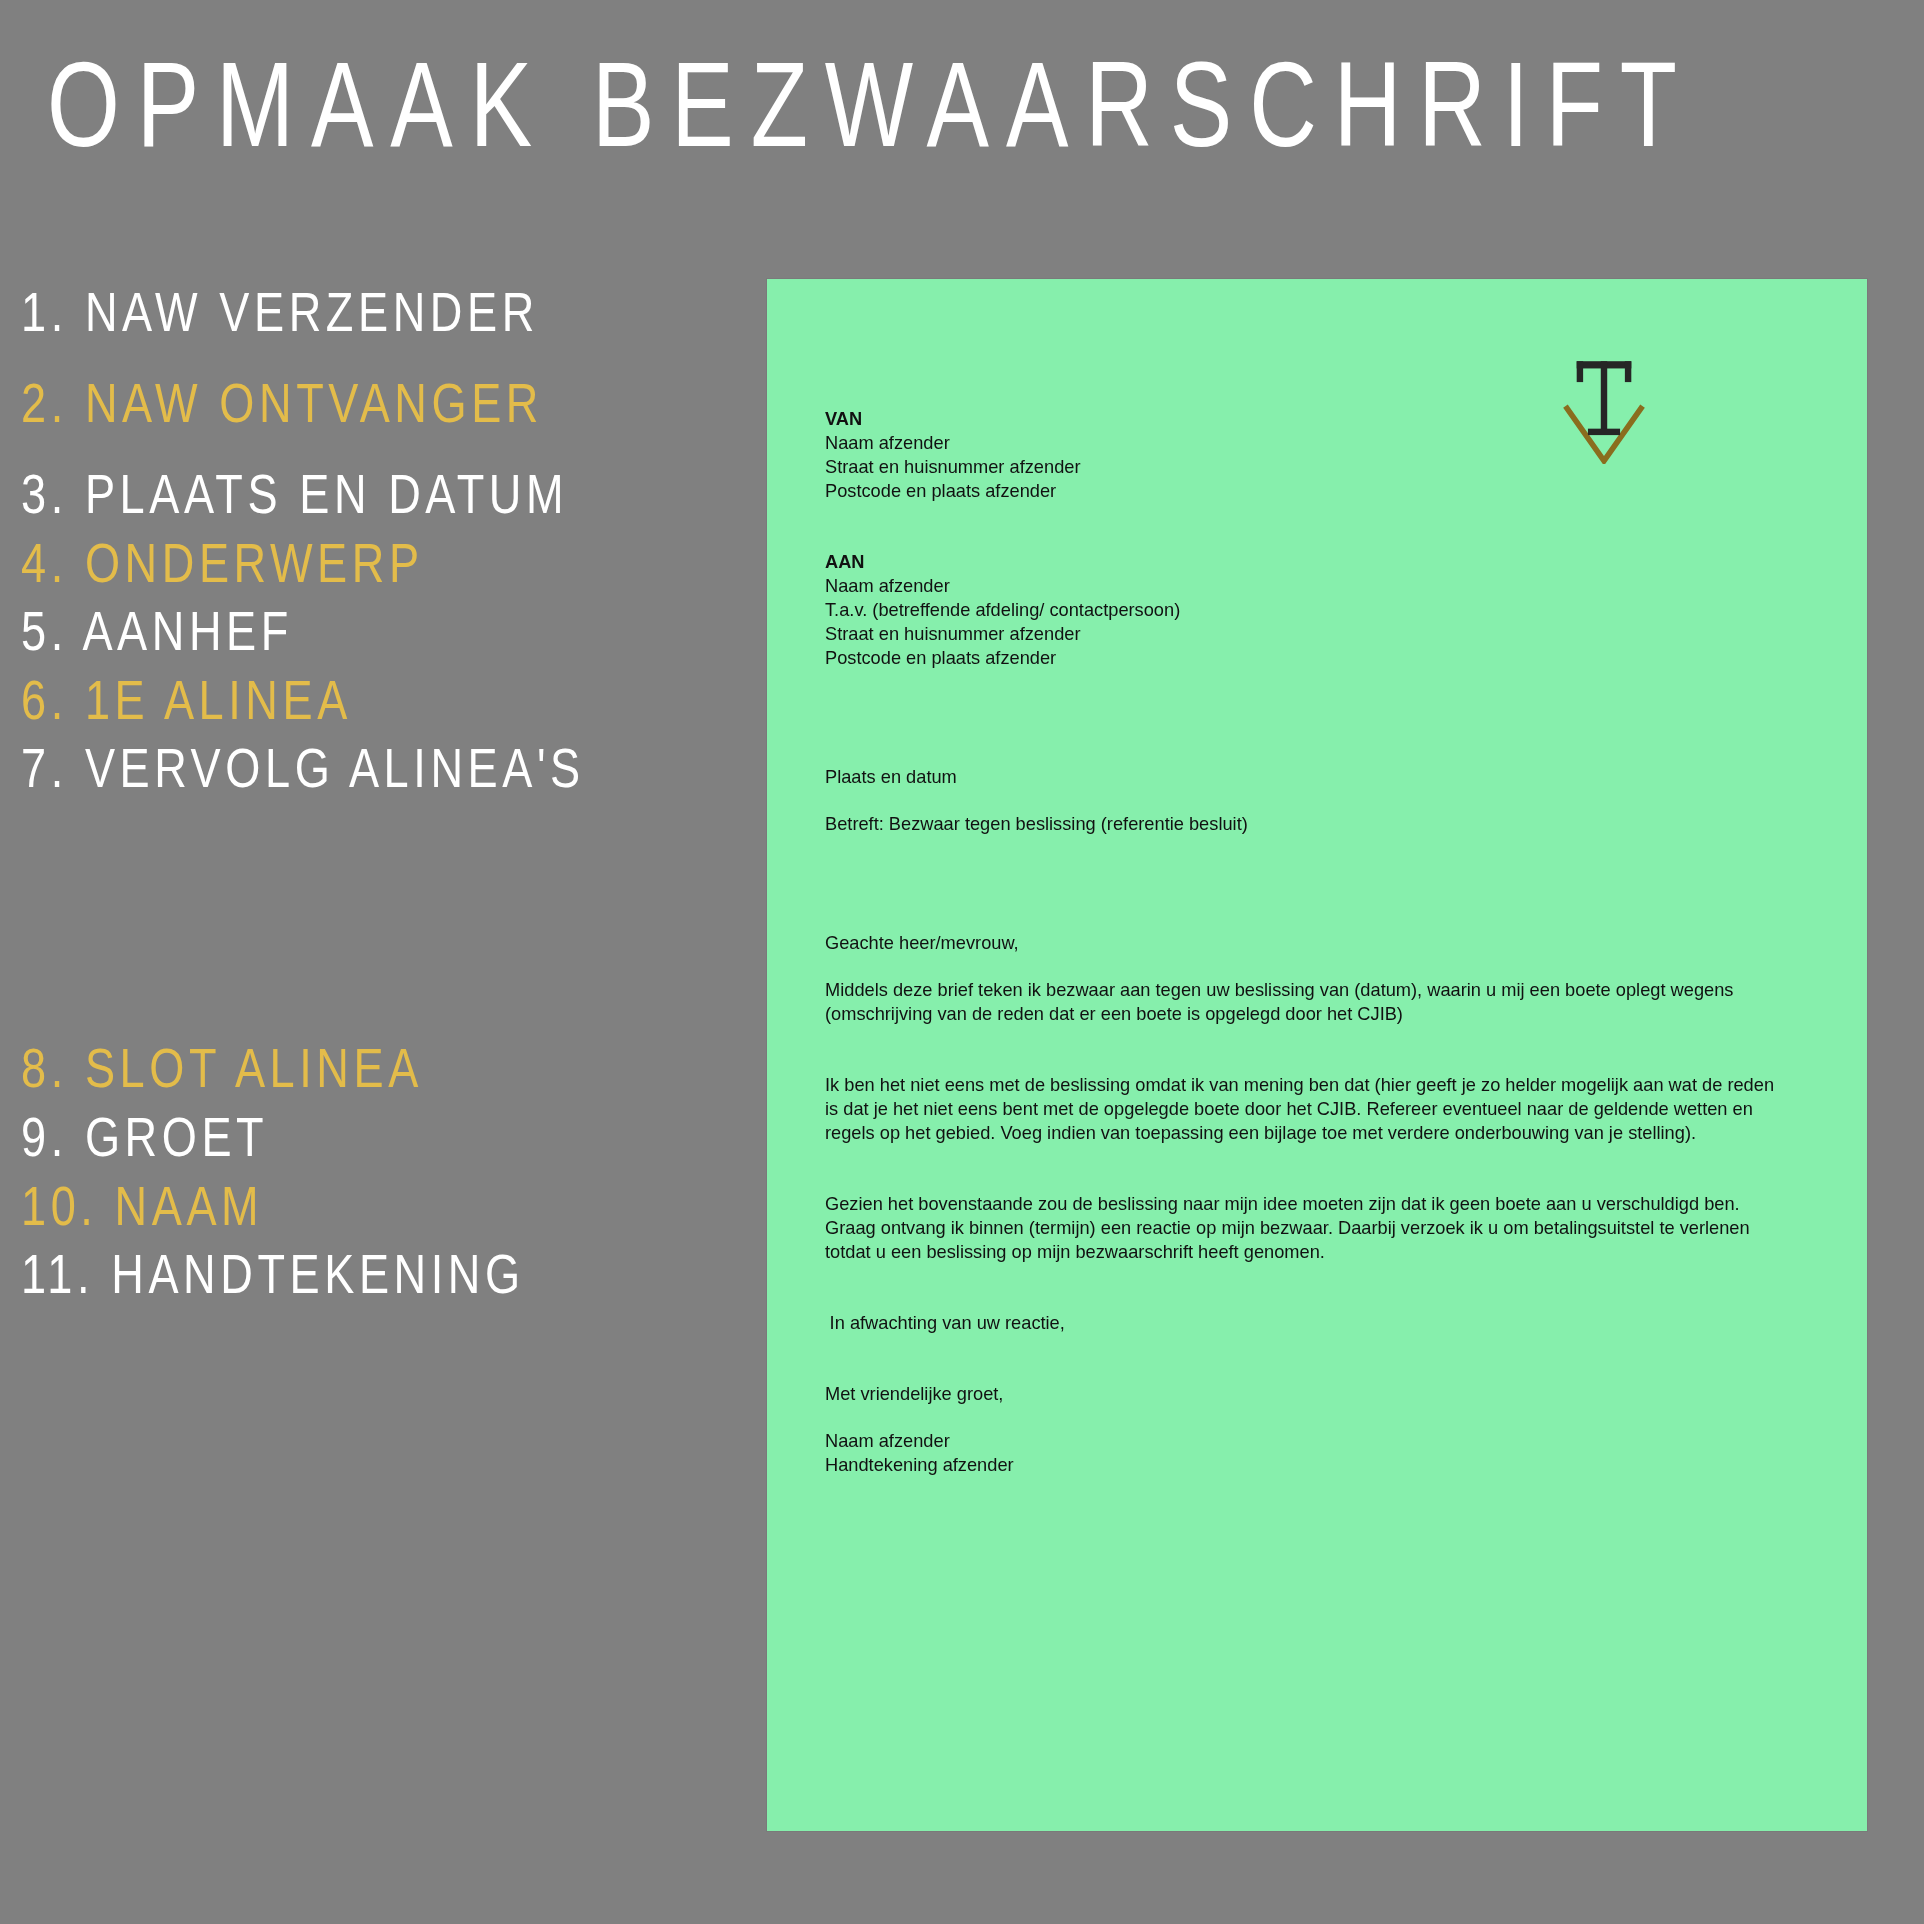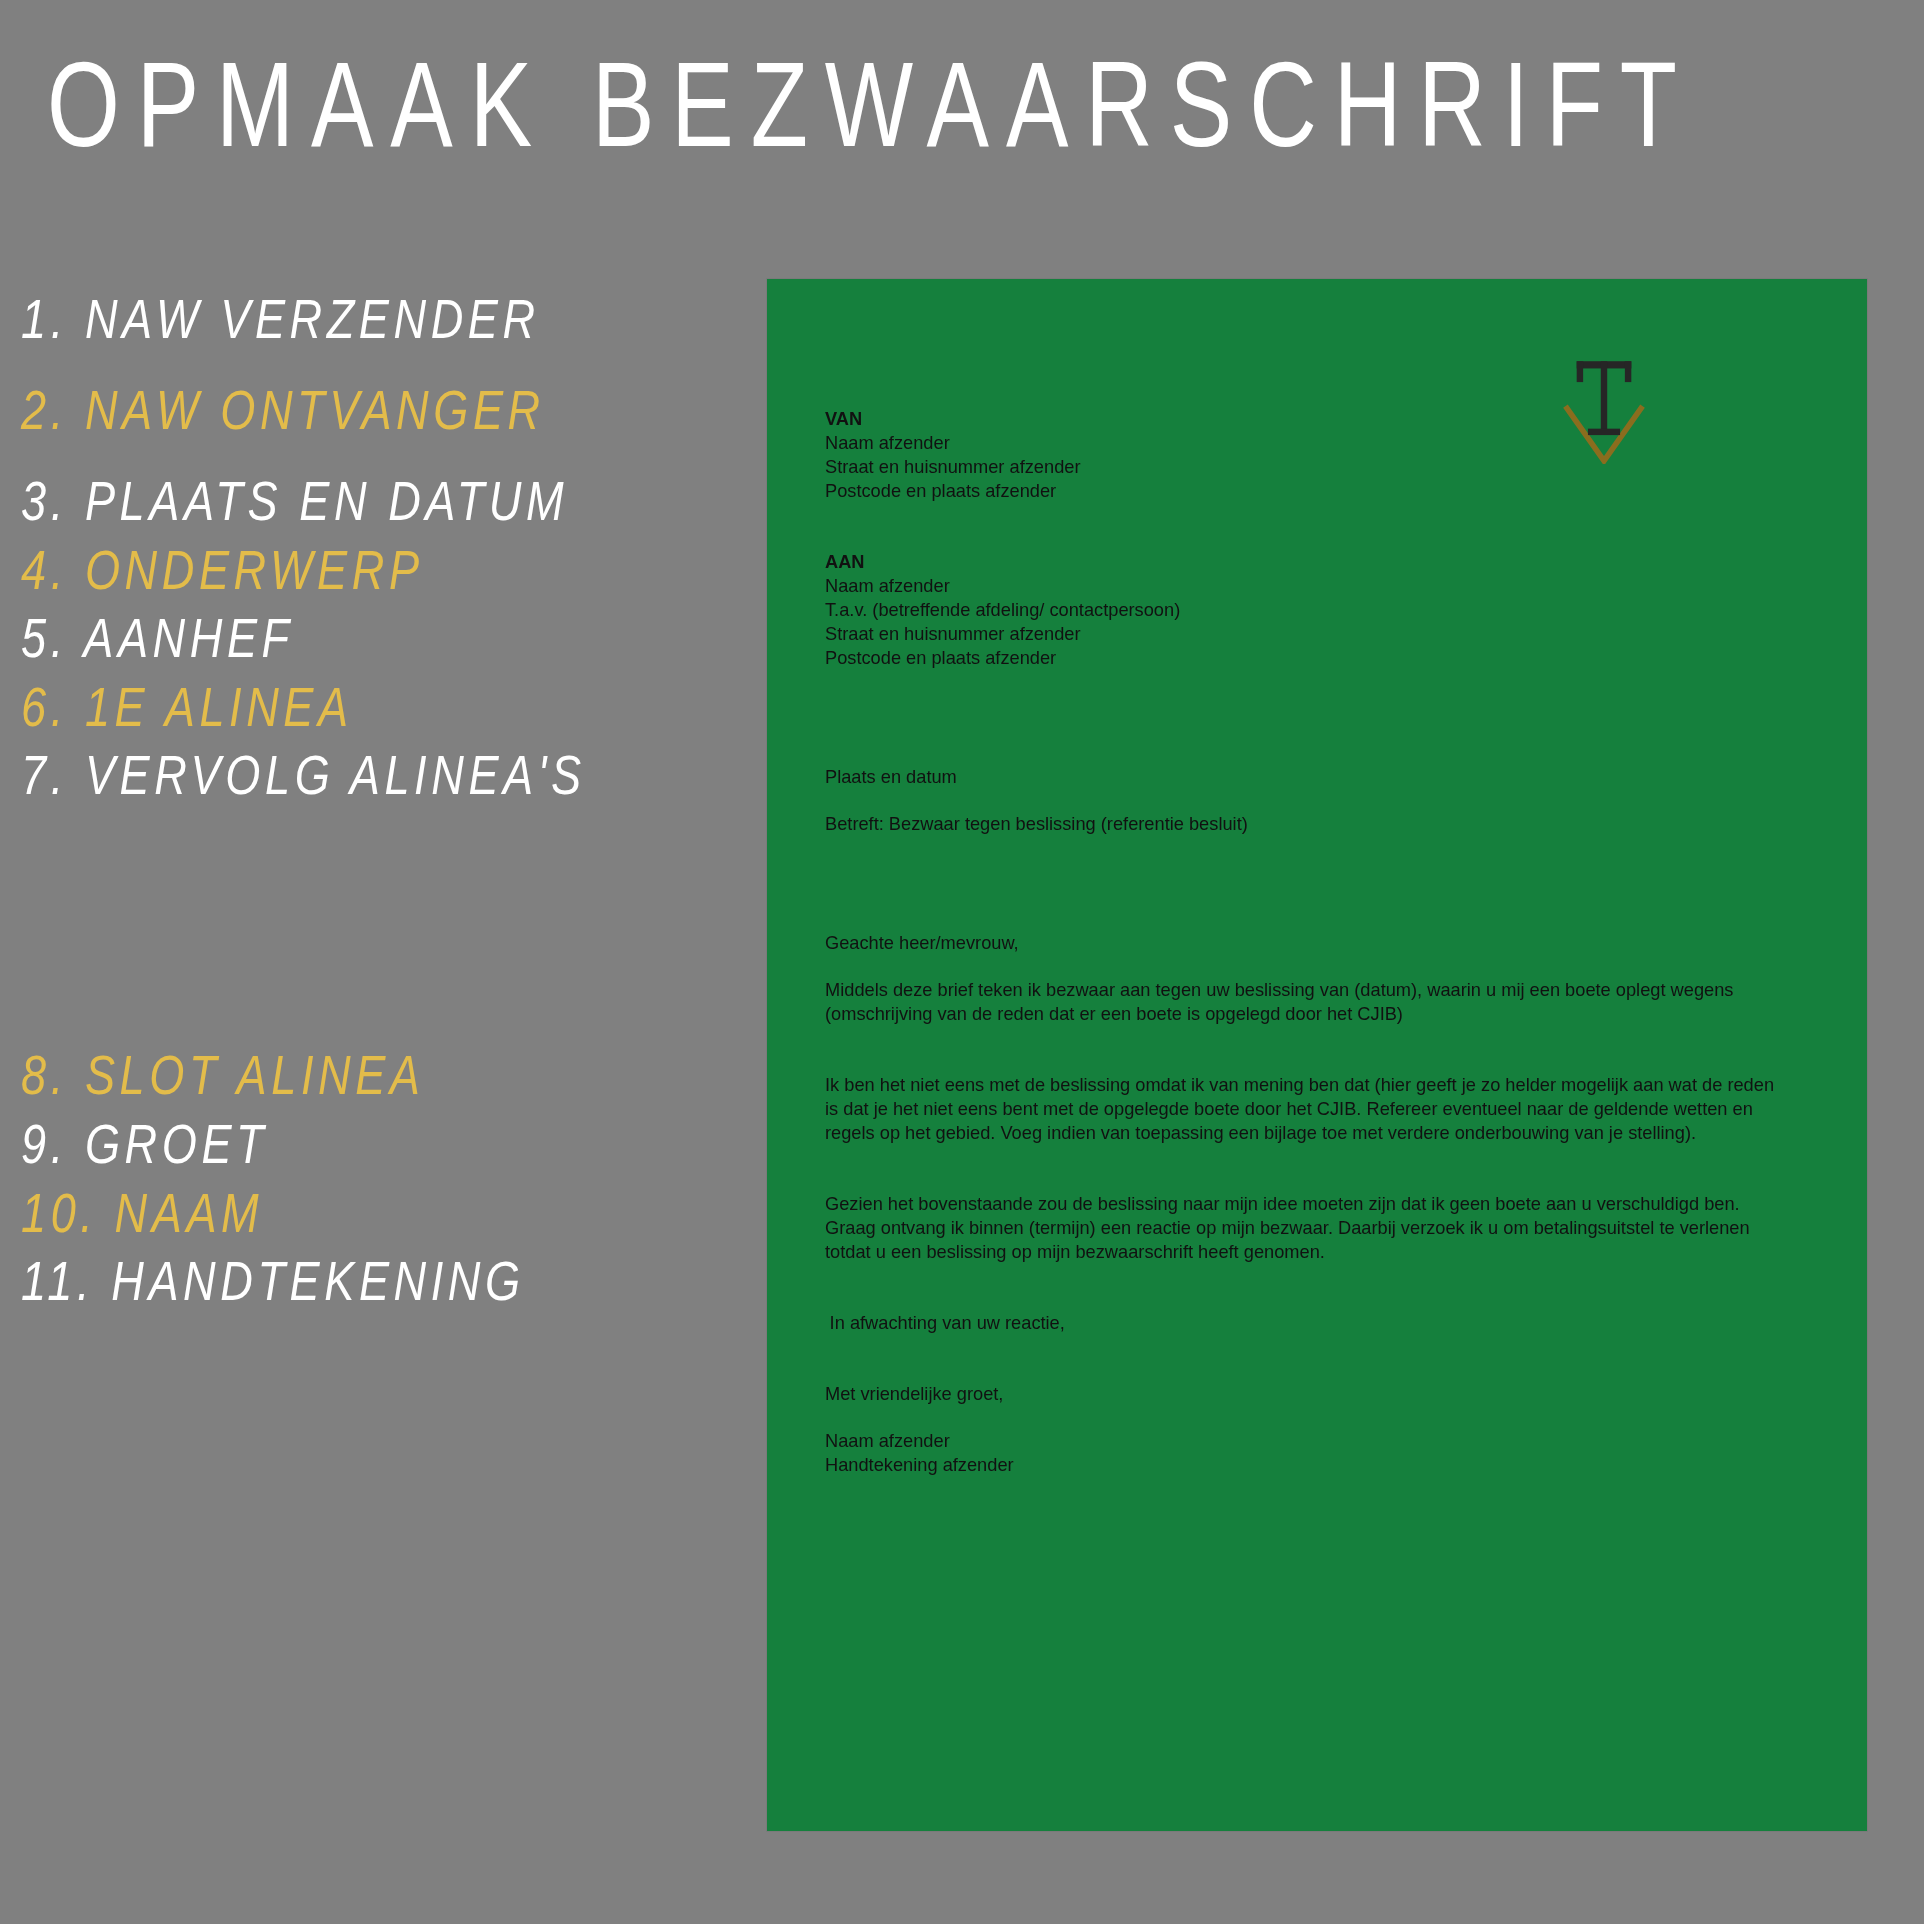--- a/index.html
+++ b/index.html
@@ -30,23 +30,22 @@
     letter-spacing: 21.7px;
     white-space: nowrap;
     transform: scaleX(0.78);
     transform-origin: left top;
   }
 
   
   .checklist {
     position: absolute;
     left: 21px;
-    top: 290px;
+    top: 283px;
     width: 722px;
-    font-style: italic;
   }
   .check-item {
     color: #ffffff;
     font-family: "Liberation Sans Narrow", "Liberation Sans", sans-serif;
     font-size: 55px;
     line-height: 59px;
     letter-spacing: 5.6px;
     white-space: nowrap;
     transform: scaleX(0.82);
     transform-origin: left center;
@@ -57,21 +56,21 @@
   .sp-12 { height: 9.6px; }
   .sp-big { height: 241px; }
 
   
   .sheet {
     position: absolute;
     left: 767px;
     top: 279px;
     width: 1100px;
     height: 1552px;
-    background: #15803d;
+    background: #86efac;
     box-shadow: 0 0 0 0.8px rgba(0,0,0,0.06);
     overflow: hidden;
   }
 
   .sheet-logo {
     position: absolute;
     right: 218px;
     top: 79px;
     width: 90px;
     height: 106px;

